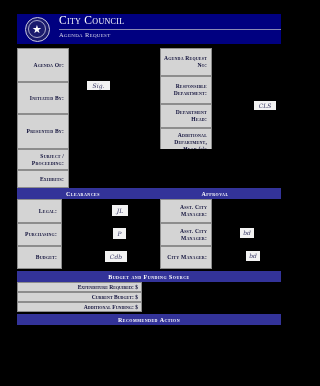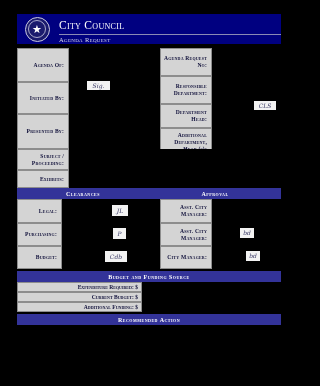--- a/index.html
+++ b/index.html
@@ -44,21 +44,21 @@
   }
   .seal-star {
     color: #ffffff;
     font-size: 11px;
     line-height: 1;
     position: relative;
     z-index: 2;
   }
   .hdr-titles {
     flex: 1;
-    display: flex; flex-direction: column; justify-content: flex-end;
+    display: flex; flex-direction: column; justify-content: flex-start;
     padding-left: 2px;
   }
   .hdr-title {
     color: #ffffff;
     font-size: 11.5px;
     font-variant: small-caps;
     letter-spacing: 0.3px;
     line-height: 13px;
   }
   .hdr-sub-line {

